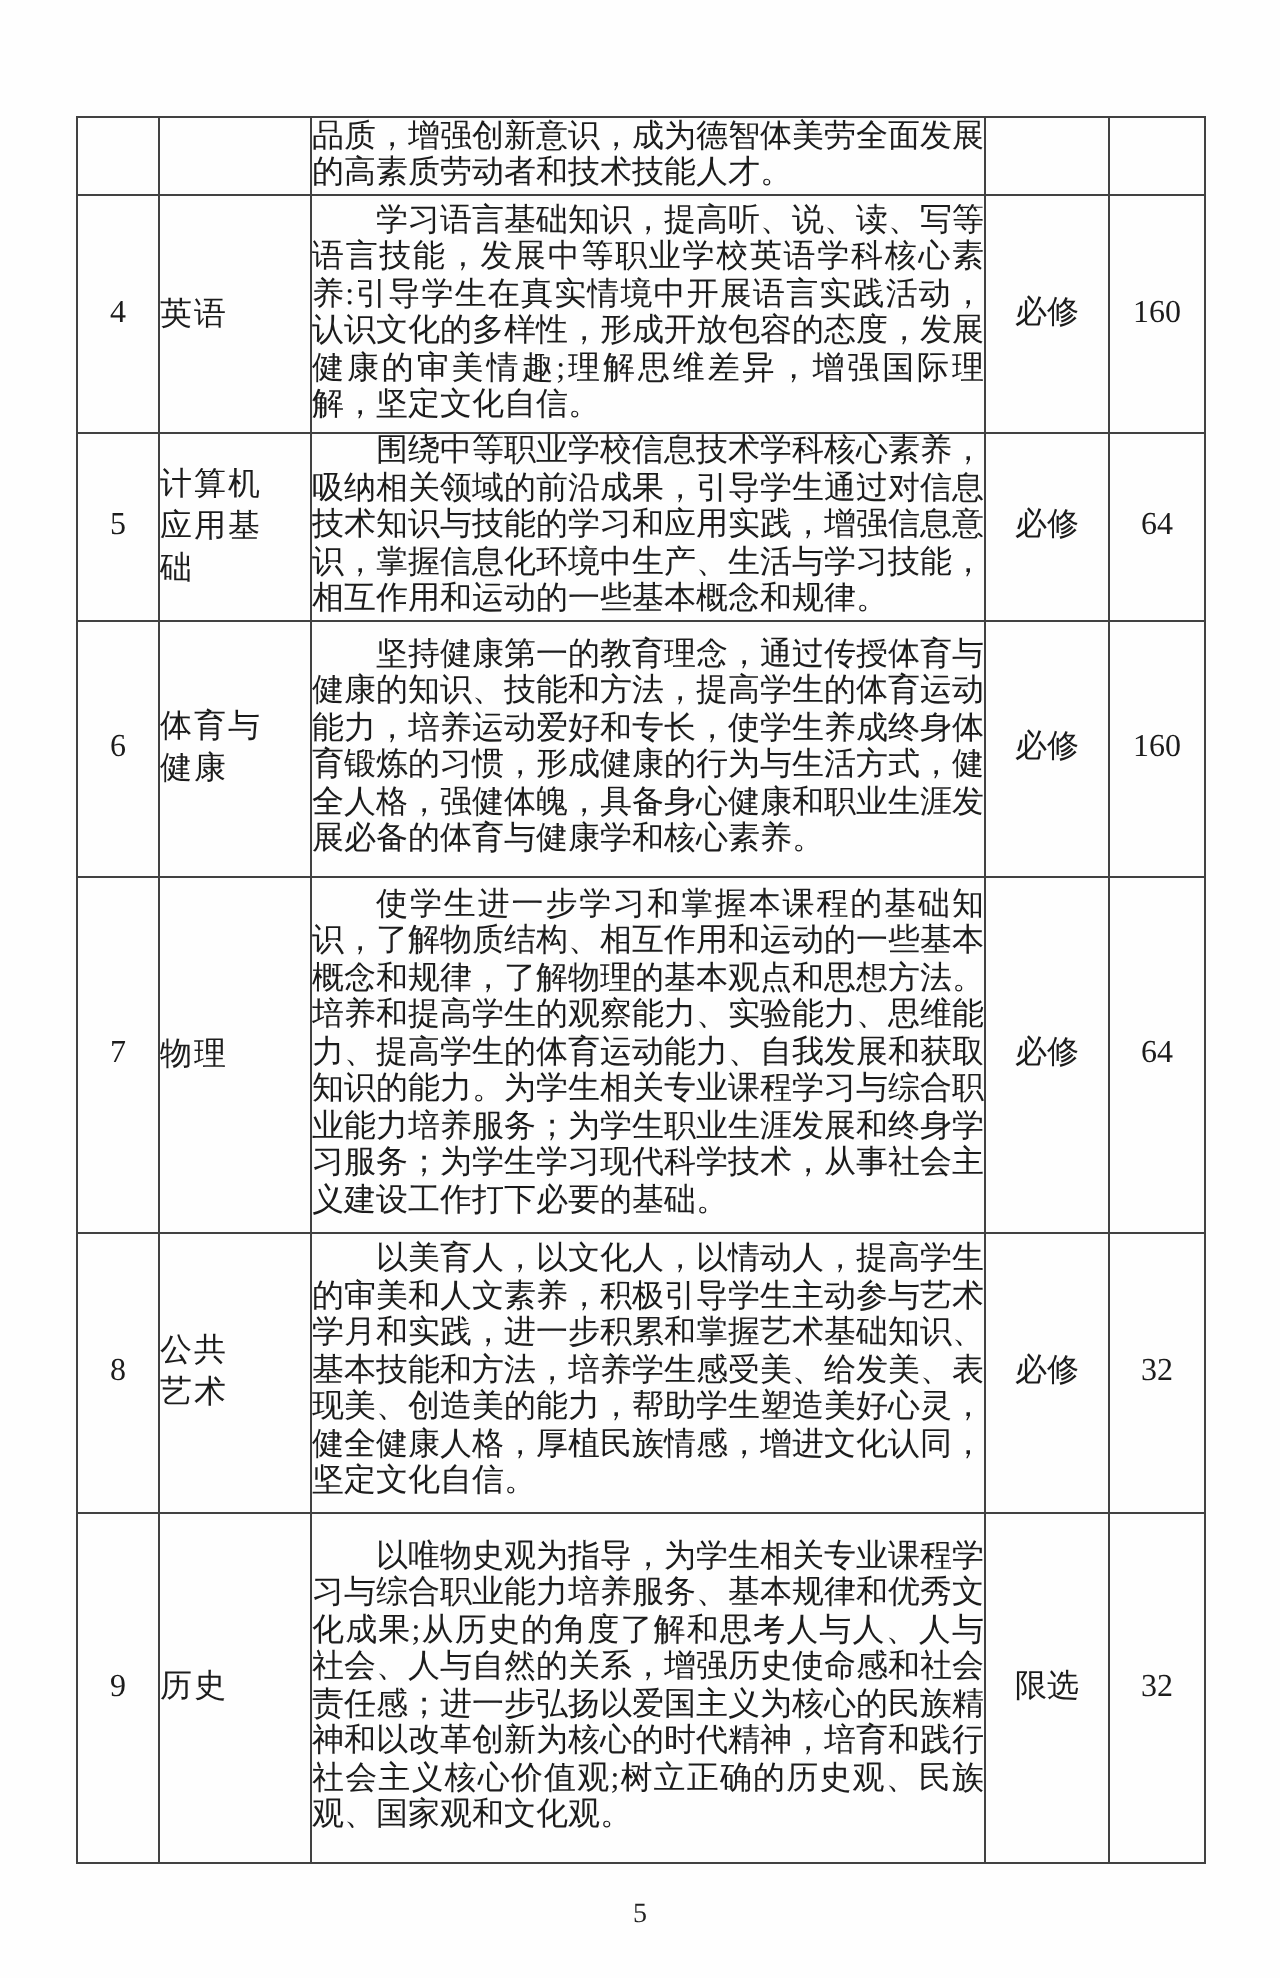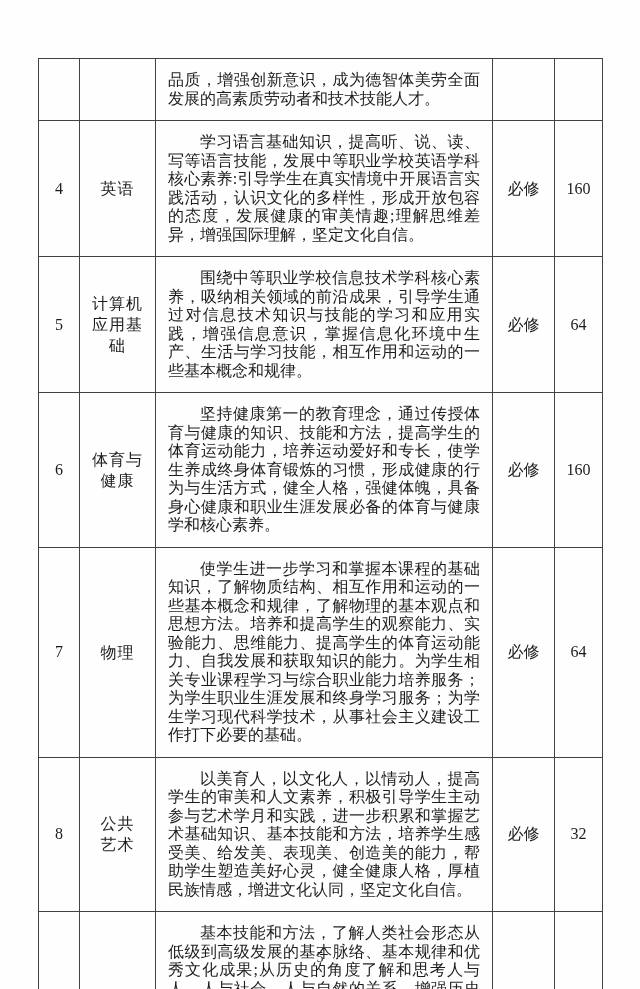--- a/index.html
+++ b/index.html
@@ -32,30 +32,30 @@
     vertical-align: middle;
     font-size: 16px;
     padding: 0;
     overflow: hidden;
   }
   td.c-num, td.c-type, td.c-hours {
     text-align: center;
     line-height: 20px;
   }
   td.c-subject {
-    text-align: center;
+    text-align: left;
     white-space: pre-line;
     line-height: 21px;
     letter-spacing: 1px;
   }
   td.c-desc {
     padding: 1px 7px 1px 8px;
   }
   td.c-desc p {
-    margin: 12px;
+    margin: 0;
     text-align: justify;
     line-height: 18.5px;
     text-indent: 2em;
   }
   tr.continuation td.c-desc p {
     text-indent: 0;
   }
   
   tr.r0 { height: 39px; }
   tr.r1 { height: 119px; }
@@ -143,21 +143,21 @@
         <td class="c-desc">
             <p>以美育人，以文化人，以情动人，提高学生的审美和人文素养，积极引导学生主动参与艺术学月和实践，进一步积累和掌握艺术基础知识、基本技能和方法，培养学生感受美、给发美、表现美、创造美的能力，帮助学生塑造美好心灵，健全健康人格，厚植民族情感，增进文化认同，坚定文化自信。</p>
           </td>
         <td class="c-type">必修</td>
         <td class="c-hours">32</td>
       </tr>
       <tr class="r6">
         <td class="c-num">9</td>
         <td class="c-subject">历史</td>
         <td class="c-desc">
-            <p>基本技能和方法，了解人类社会形态从低级到高级发展的基本脉络、基本规律和优秀文化成果;从历史的角度了解和思考人与人、人与社会、人与自然的关系，增强历史使命感和社会责任感；进一步弘扬以爱国主义为核心的民族精神和以改革创新为核心的时代精神，培育和践行社会主义核心价值观;树立正确的历史观、民族观、国家观和文化观。</p>
+            <p>以唯物史观为指导，为学生相关专业课程学习与综合职业能力培养服务、基本规律和优秀文化成果;从历史的角度了解和思考人与人、人与社会、人与自然的关系，增强历史使命感和社会责任感；进一步弘扬以爱国主义为核心的民族精神和以改革创新为核心的时代精神，培育和践行社会主义核心价值观;树立正确的历史观、民族观、国家观和文化观。</p>
           </td>
         <td class="c-type">限选</td>
         <td class="c-hours">32</td>
       </tr>
     </tbody>
   </table>
 
   <div class="page-number">5</div>
 
 </div>

